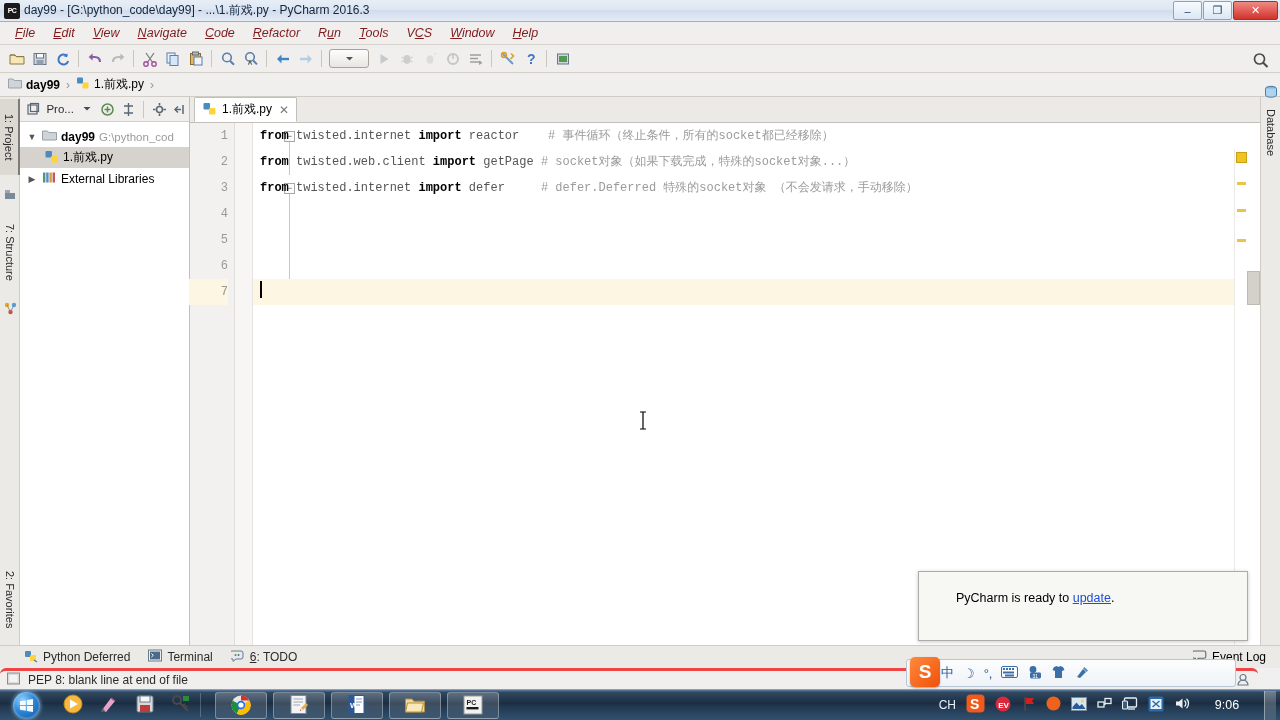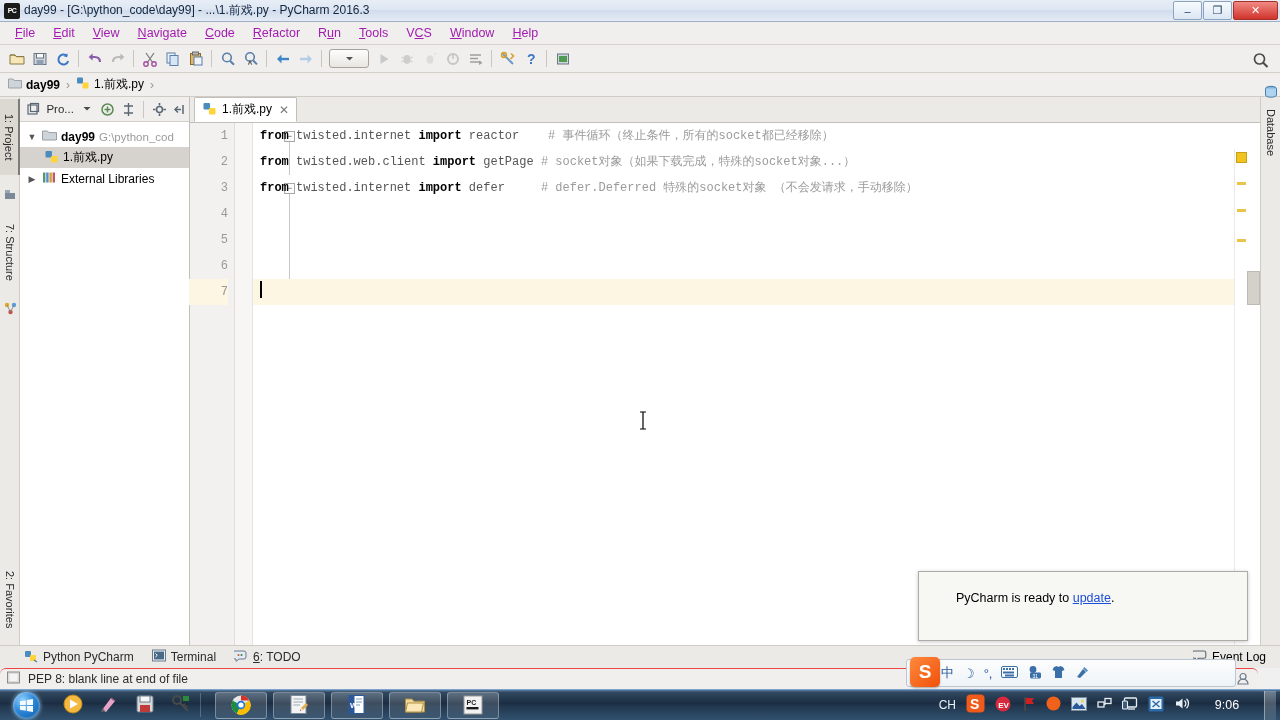--- a/index.html
+++ b/index.html
@@ -33,21 +33,21 @@
     font-size: 11px; color: #24405f; border-radius: 2px;
   }
   .win-btn.close { background: linear-gradient(to bottom,#f08a84,#d0342c); border-color:#a8302a; color:#fff; width: 45px; }
 
   
   .menubar {
     position: absolute; left: 0; top: 22px; width: 1280px; height: 23px;
     background: #f0efee; border-bottom: 1px solid #d6d3ce;
     display: flex; align-items: center; padding-left: 6px;
   }
-  .menu-item { padding: 2px 9px; font-size: 12.5px; color: #a21caf; white-space: nowrap; }
+  .menu-item { padding: 2px 9px; font-size: 12.5px; color: #7f1d1d; white-space: nowrap; font-style: italic; }
   .menu-item u { text-decoration: underline; }
 
   
   .toolbar {
     position: absolute; left: 0; top: 45px; width: 1280px; height: 28px;
     background: #f0efee; border-bottom: 1px solid #d3d0ca;
     display: flex; align-items: center; padding-left: 5px;
   }
   .tb { width: 23px; height: 22px; display:flex; align-items:center; justify-content:center; }
   .tb svg { display: block; }
@@ -179,21 +179,21 @@
     background: #eceae6; border-top: 1px solid #cfcbc5;
     display:flex; align-items:center; padding-left: 24px; gap: 18px;
   }
   .btw { display:flex; align-items:center; gap:5px; font-size: 12px; color:#2b2b2b; }
   .btw u { text-decoration: underline; }
   .eventlog { position: absolute; right: 14px; display:flex; align-items:center; gap:5px; font-size:12px; }
 
   
   .statusbar {
     position: absolute; left: 0; top: 668px; width: 1258px; height: 21px;
-    background: #f0efee; border-top: 1px solid #ef4444;
+    background: #f0efee; border-top: 3px solid #ef4444;
     display:flex; align-items:center; padding-left: 6px; gap: 7px; border-radius: 6px;
   }
   .sb-text { font-size: 12px; color: #2b2b2b; }
   .sb-right { position:absolute; right: 8px; display:flex; align-items:center; gap: 13px; }
   .sb-dim { color: #b4b0aa; }
 
   
   .balloon {
     position: absolute; left: 918px; top: 571px; width: 330px; height: 70px;
     background: #f7f7f3; border: 1px solid #adaba6;
@@ -635,21 +635,21 @@
 
   <div class="bottombar">
     <div class="btw">
       <span>
         <svg width="14" height="14">
             <rect x="1" y="2" width="6" height="6" rx="1" fill="#4b8bbe"></rect>
             <rect x="6" y="6" width="6" height="6" rx="1" fill="#ffd43b"></rect>
             <path d="M10 11 L13 13" stroke="#4a7fa8" stroke-width="1.4"></path>
           </svg>
       </span>
-      <span>Python PyCharm</span>
+      <span>Python Deferred</span>
     </div>
     <div class="btw">
       <span>
         <svg width="14" height="13">
             <rect x="0.5" y="1" width="13" height="11" fill="#e8eef4" stroke="#6a7b8c"></rect>
             <rect x="2" y="2.6" width="10" height="7.8" fill="#4a6a88"></rect>
             <path d="M3.4 4.5 L5.3 6.3 L3.4 8.1" stroke="#fff" fill="none" stroke-width="1"></path>
           </svg>
       </span>
       <span>Terminal</span>

